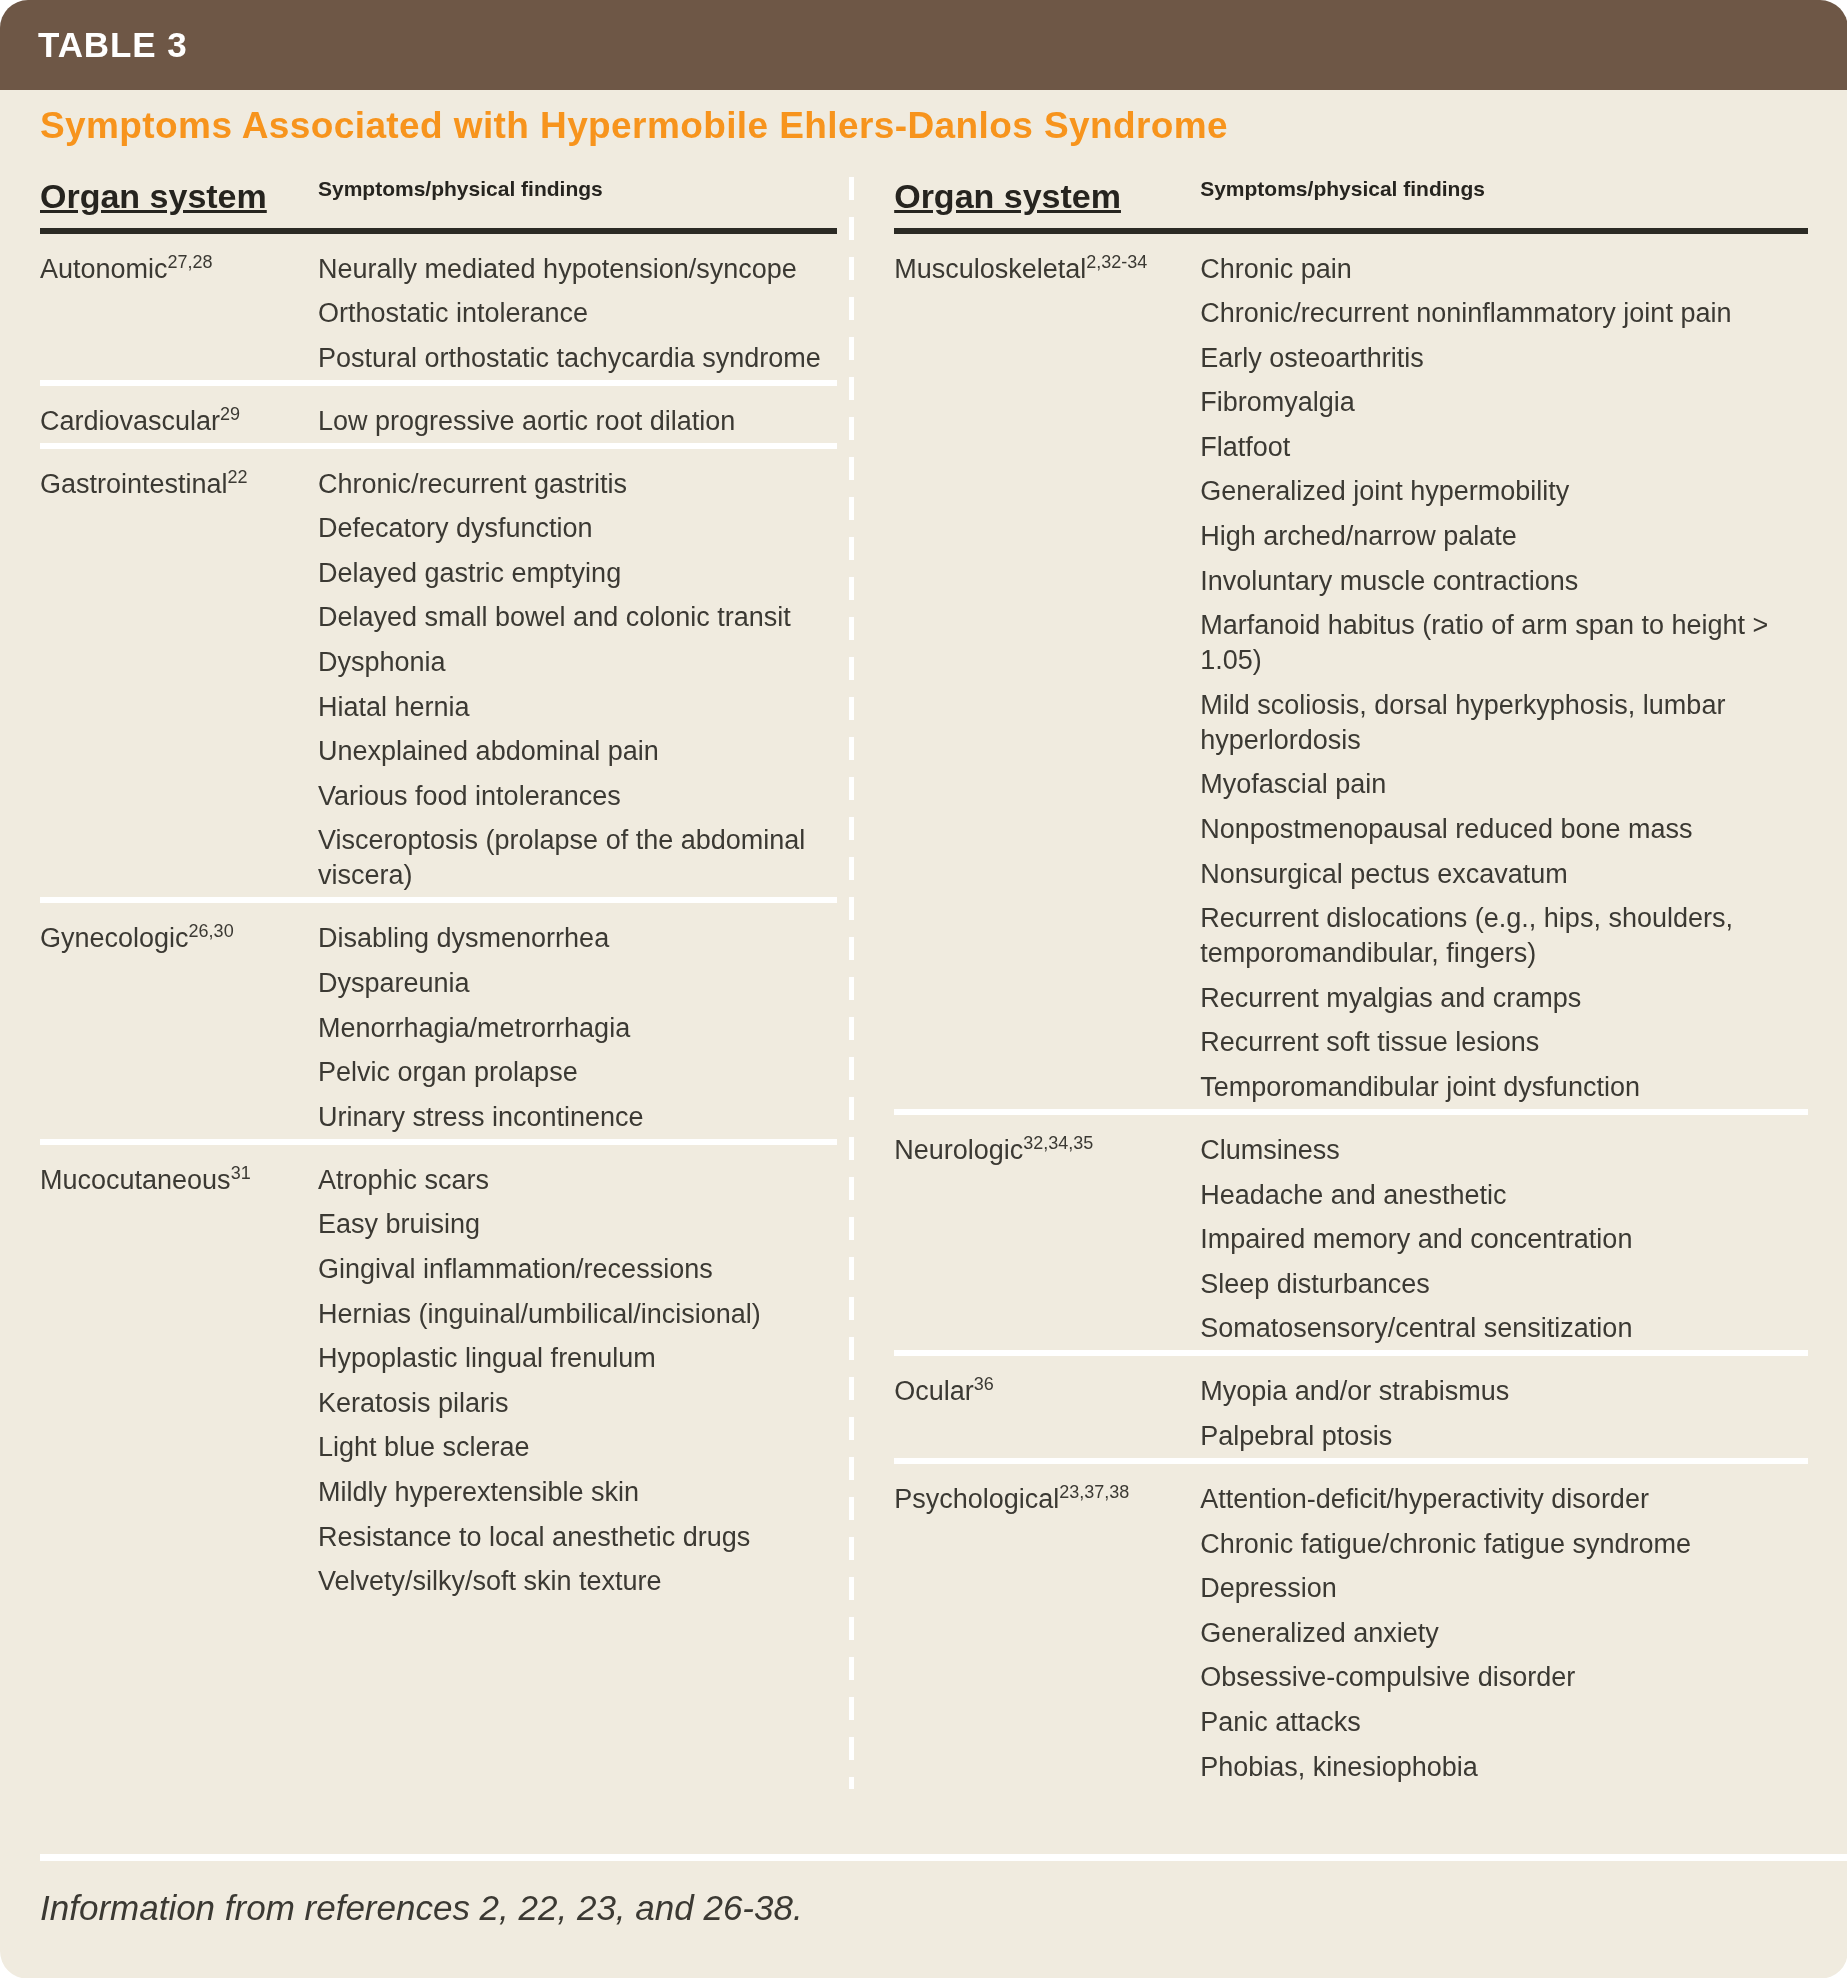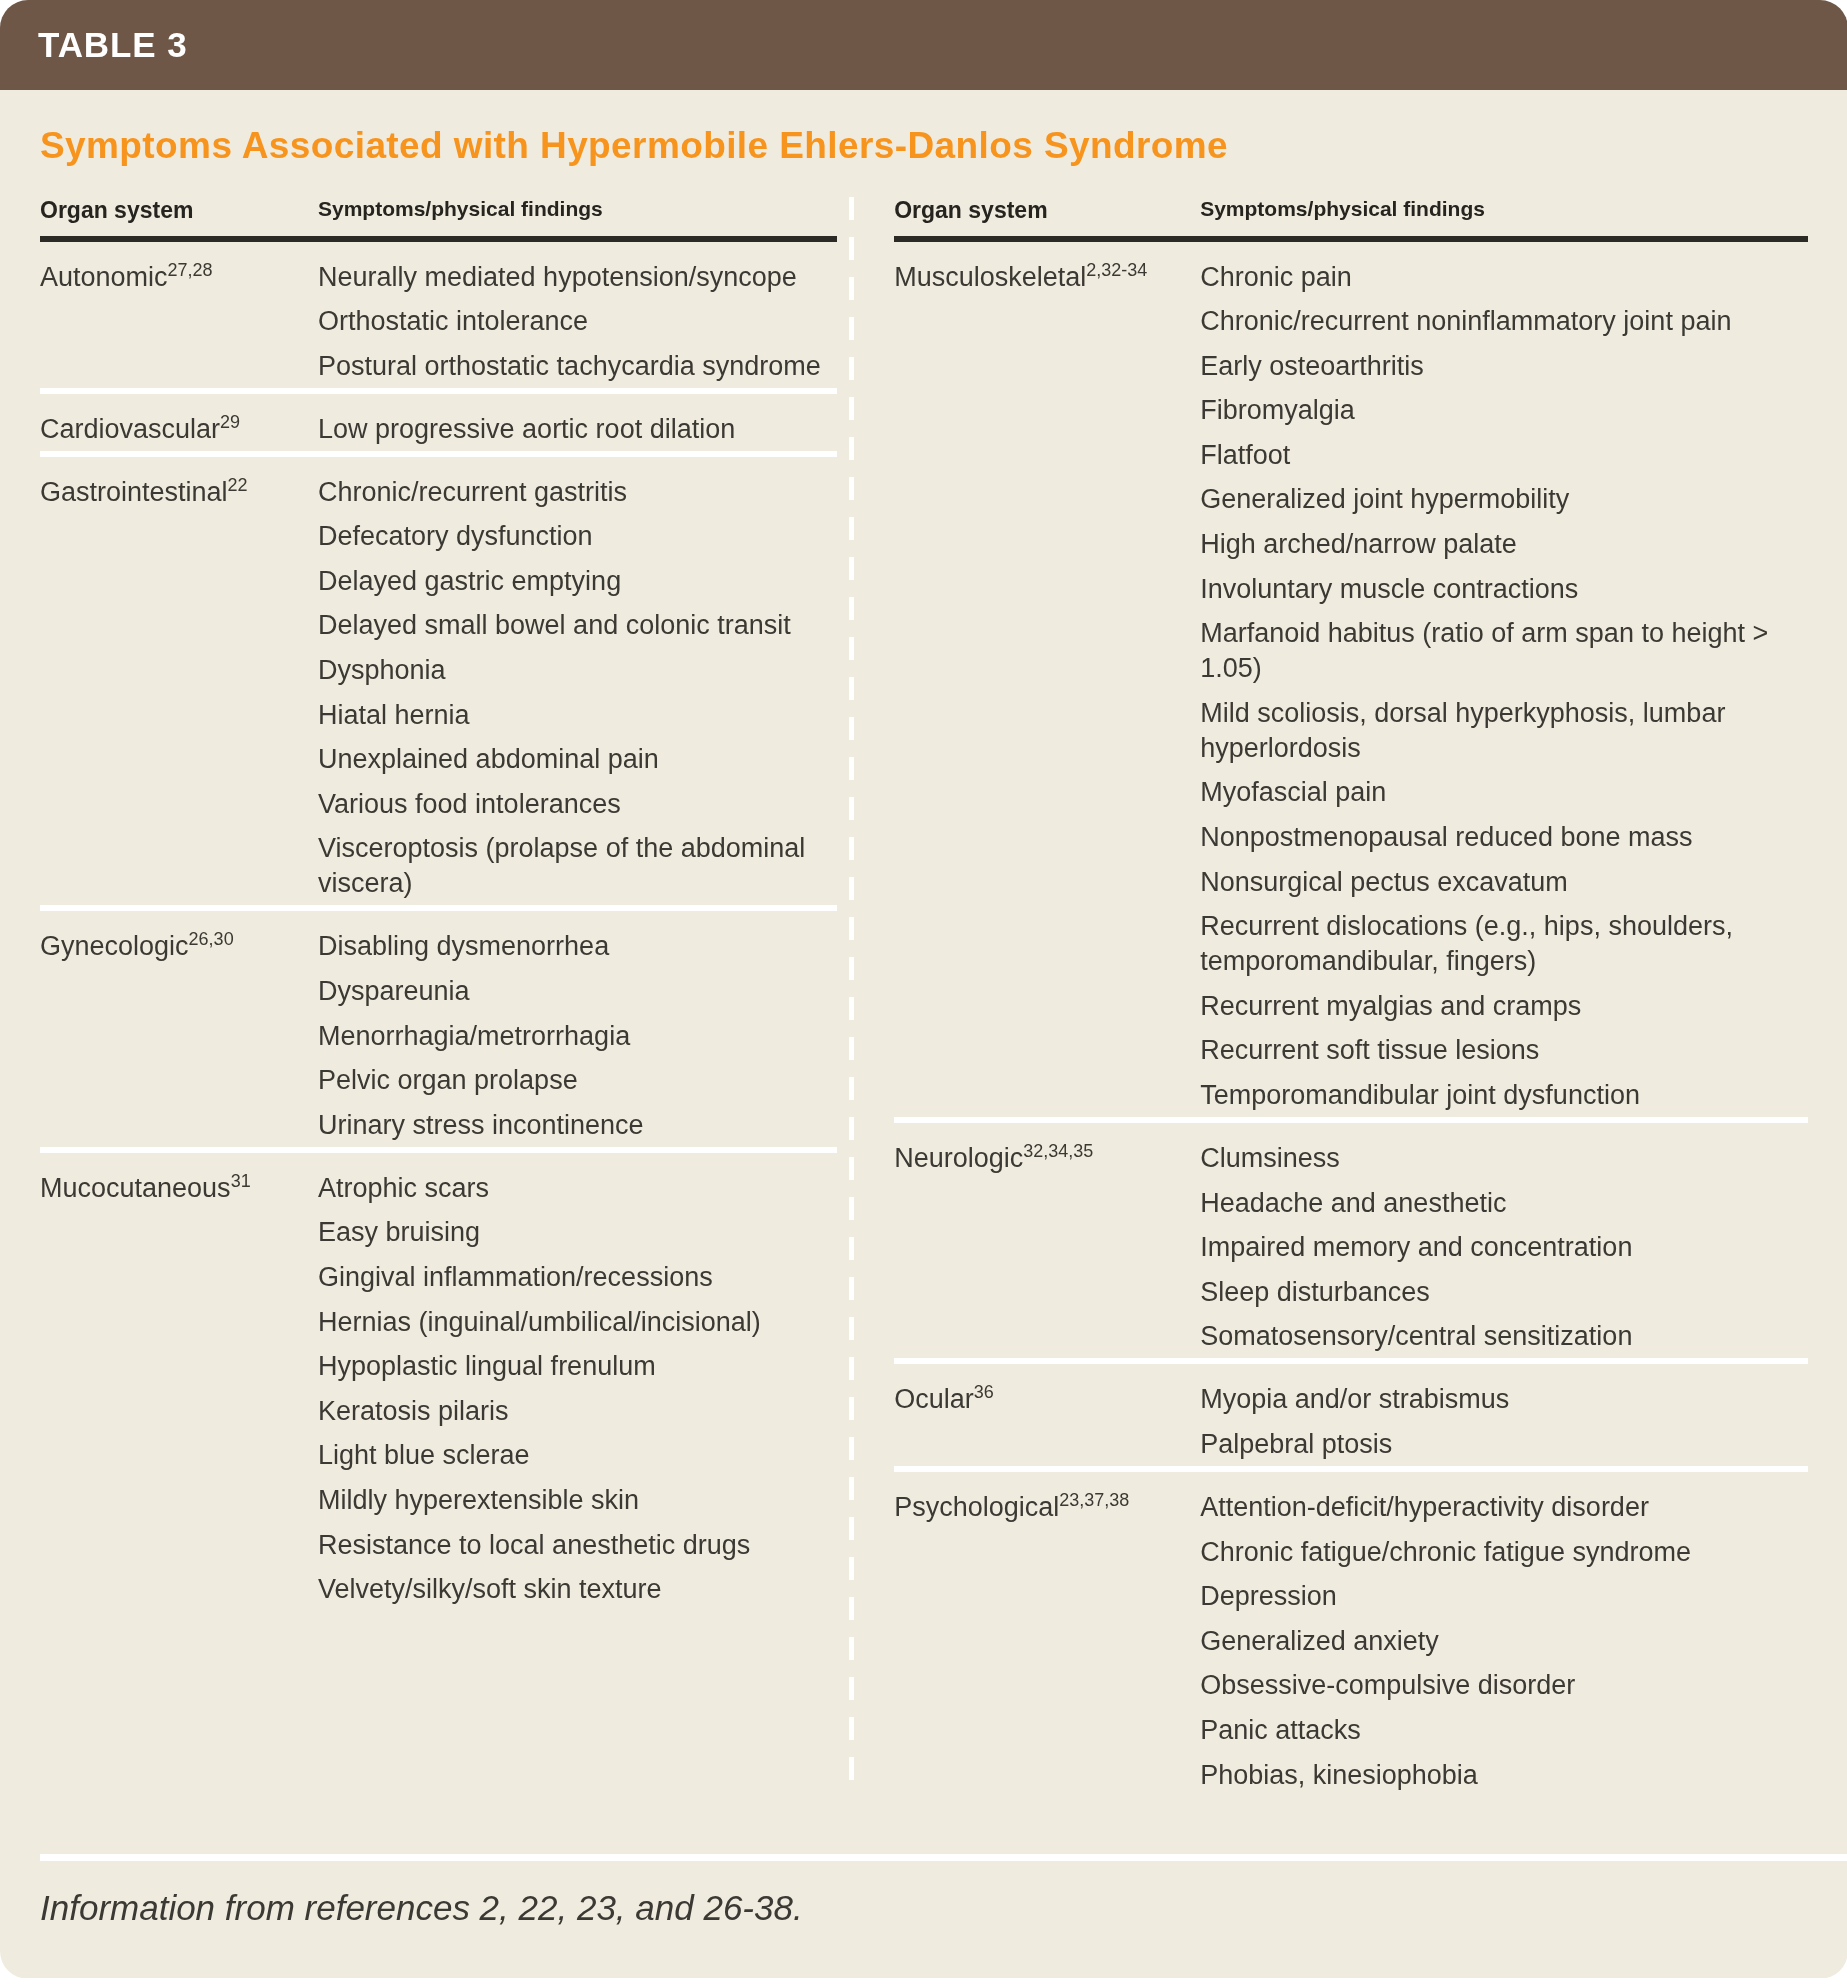--- a/index.html
+++ b/index.html
@@ -40,21 +40,21 @@
     background: #f0ebdf;
     height: 1888px;
     box-sizing: border-box;
     padding: 0 40px;
     position: relative;
   }
   .title {
     color: #f7941d;
     font-size: 37px;
     font-weight: bold;
-    padding-top: 35px;
+    padding-top: 15px;
     letter-spacing: 0.4px;
   }
   .columns {
     display: flex;
     margin-top: 29.5px;
   }
   .col {
     box-sizing: border-box;
   }
   .col-left {
@@ -73,24 +73,25 @@
       #ffffff 0px, #ffffff 22.6px,
       transparent 22.6px, transparent 40px
     );
   }
   .col-header {
     display: flex;
     padding-bottom: 12px;
     border-bottom: 6px solid #2b2a24;
   }
   .col-header .hdr-organ {
-    font-size: 23px;
+    font-size: 34px;
     font-weight: bold;
     color: #26241f;
     flex-shrink: 0;
+    text-decoration: underline;
   }
   .col-left .col-header .hdr-organ { width: 278px; }
   .col-right .col-header .hdr-organ { width: 306px; }
   .col-header .hdr-symptoms {
     font-size: 21px;
     font-weight: bold;
     color: #26241f;
   }
   .section {
     display: flex;

